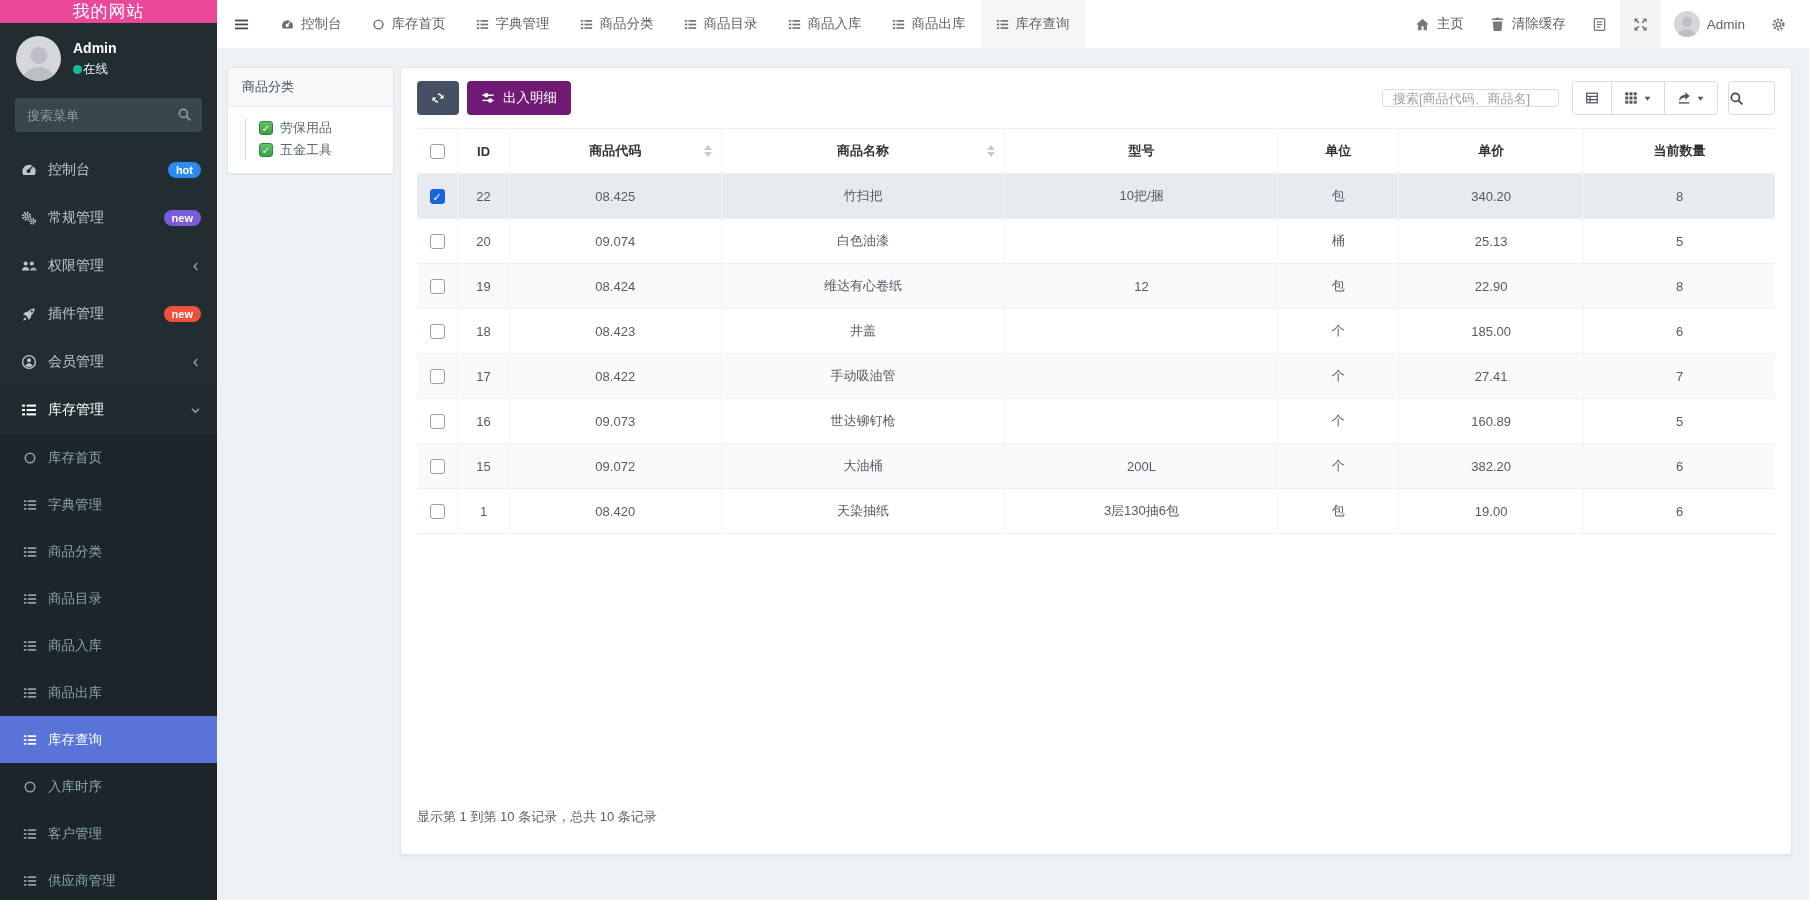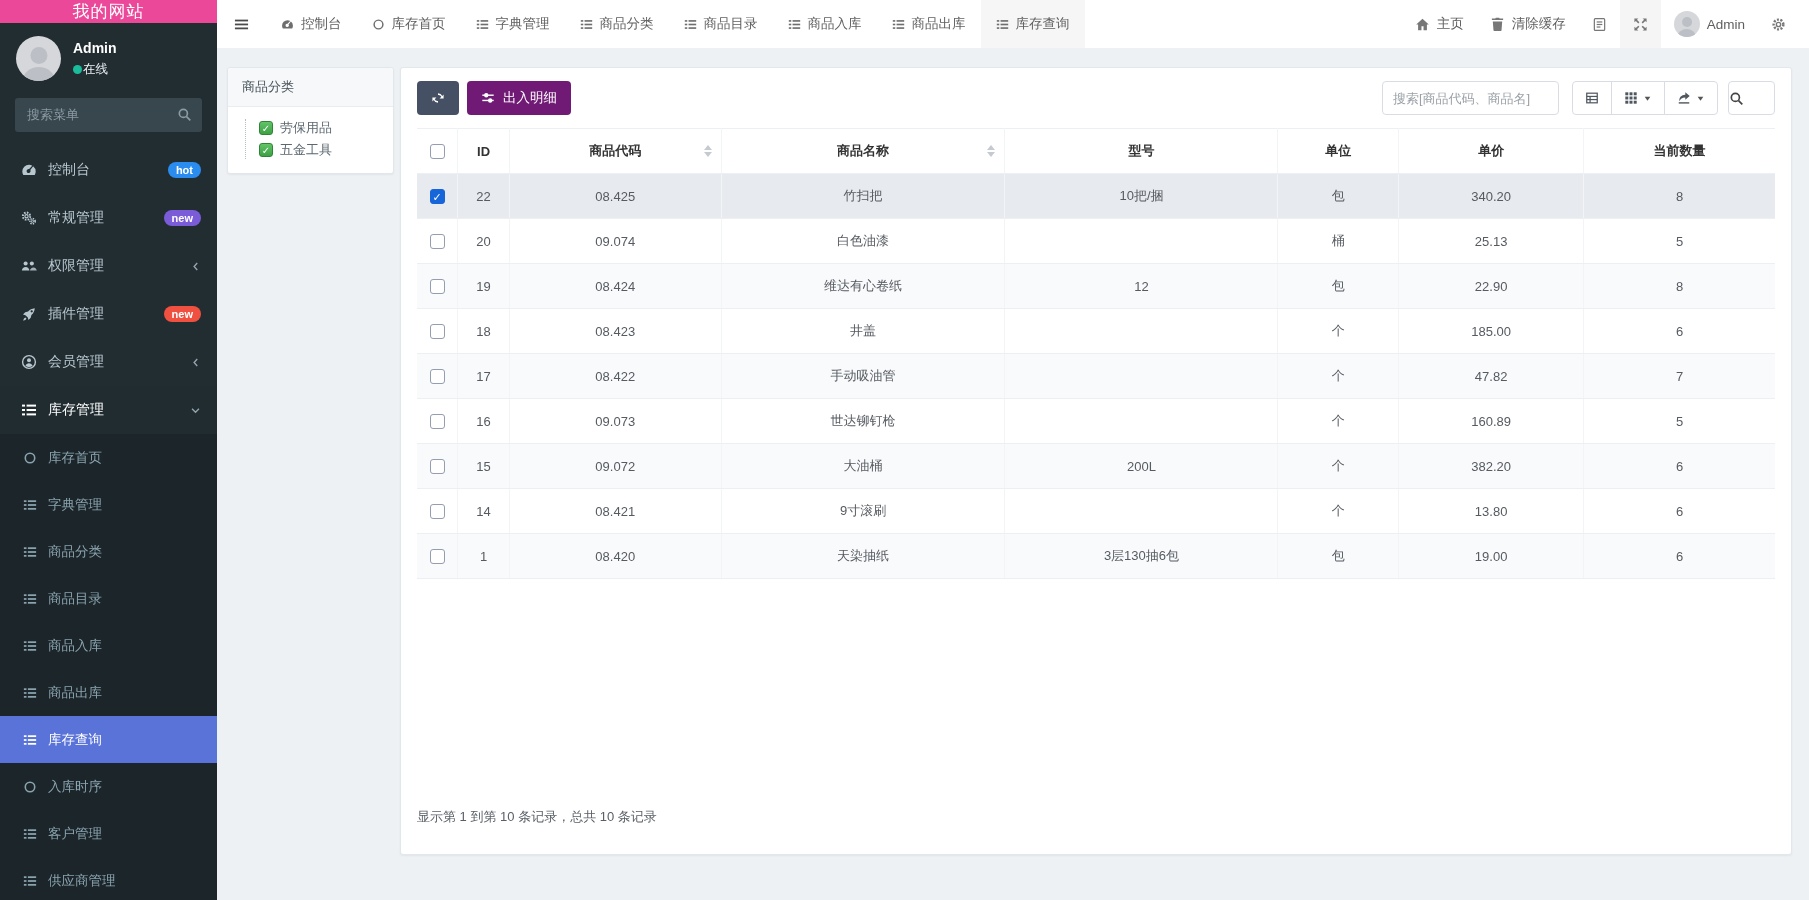--- a/index.html
+++ b/index.html
@@ -13,21 +13,21 @@
   .user-panel { display:flex; align-items:center; gap:12px; padding:13px 16px 11px 16px; }
   .avatar { border-radius:50%; background:#d5d7da; position:relative; overflow:hidden; }
   .avatar.big { width:45px; height:45px; }
   .avatar.small { width:26px; height:26px; }
   .avatar::before { content:""; position:absolute; left:50%; top:24%; transform:translateX(-50%); width:38%; height:38%; border-radius:50%; background:#bcc0c6; }
   .avatar::after { content:""; position:absolute; left:50%; top:68%; transform:translateX(-50%); width:72%; height:60%; border-radius:50%; background:#bcc0c6; }
   .user-meta { display:flex; flex-direction:column; gap:5px; }
   .user-name { color:#fff; font-size:14px; font-weight:bold; }
   .user-status { display:flex; align-items:center; gap:1px; color:#eaf1f4; font-size:12.5px; }
   .dot { width:9px; height:9px; border-radius:50%; background:#1abc9c; }
-  .menu-search { position:relative; margin:6px 15px 14px 15px;font-family:Liberation Mono, monospace; }
+  .menu-search { position:relative; margin:6px 15px 14px 15px; }
   .menu-search input { width:100%; height:34px; background:#38464e; border:none; border-radius:3px; padding:0 32px 0 12px; color:#ccd5da; font-size:13px; outline:none; font-family:inherit; }
   .menu-search input::placeholder { color:#8b9ba3; }
   .menu-search .ms-icon { position:absolute; right:10px; top:9px; color:#8b9ba3; }
   .menu-search .ms-icon svg { width:15px; height:15px; }
 
   .menu-item { height:48px; display:flex; align-items:center; gap:11px; padding:0 16px 0 21px; color:#b8c7ce; font-size:14px; cursor:pointer; }
   .menu-item .mi-icon svg { width:16px; height:16px; }
   .menu-item.open { color:#fff; background:#212c31; }
   .badge { margin-left:auto; color:#fff; font-size:11px; font-weight:bold; padding:2.5px 8px; border-radius:10px; line-height:1; }
   .mi-arrow { margin-left:auto; color:#95a5ad; }
@@ -68,21 +68,21 @@
 
   
   .main-card { flex:1; height:788px; display:flex; flex-direction:column; }
   .toolbar { display:flex; align-items:center; padding:13px 16px; }
   .btn { display:flex; align-items:center; justify-content:center; border:none; border-radius:4px; cursor:pointer; font-family:inherit; }
   .btn-refresh { width:42px; height:34px; background:#465064; color:#fff; }
   .btn-refresh svg { width:14px; height:14px; }
   .btn-detail { height:34px; padding:0 14px; background:#701a75; color:#fff; font-size:13.5px; gap:8px; margin-left:8px; }
   .btn-detail svg { width:14px; height:14px; }
   .toolbar-right { margin-left:auto; display:flex; align-items:center; }
-  .tb-search { width:177px; height:34px; border:1px solid #d9dde3; border-radius:4px; padding:0 10px; font-size:13px; color:#333; outline:none; font-family:inherit; }
+  .tb-search { width:177px; height:18px; border:1px solid #d9dde3; border-radius:4px; padding:0 10px; font-size:13px; color:#333; outline:none; font-family:inherit; }
   .tb-search::placeholder { color:#9aa0a6; }
   .btn-group { display:flex; margin-left:13px; }
   .btn-view { height:34px; background:#fff; border:1px solid #d9dde3; display:flex; align-items:center; justify-content:center; gap:5px; color:#4e565e; cursor:pointer; padding:0 12px; }
   .btn-view + .btn-view { margin-left:-1px; }
   .btn-group .btn-view:first-child { border-radius:4px 0 0 4px; }
   .btn-group .btn-view:last-child { border-radius:0 4px 4px 0; }
   .btn-view svg { width:14px; height:14px; }
   .btn-view .caret svg { width:9px; height:9px; color:#555; }
   .btn-searchsubmit { width:47px; height:34px; background:#fff; border:1px solid #d9dde3; border-radius:4px; margin-left:10px; color:#444; }
   .btn-searchsubmit svg { width:15px; height:15px; }
@@ -658,21 +658,21 @@
     <td>185.00</td>
     <td>6</td>
   </tr>
   <tr class="">
     <td><span class="cb "></span></td>
     <td>17</td>
     <td>08.422</td>
     <td>手动吸油管</td>
     <td></td>
     <td>个</td>
-    <td>47.82</td>
+    <td>27.41</td>
     <td>7</td>
   </tr>
   <tr class="">
     <td><span class="cb "></span></td>
     <td>16</td>
     <td>09.073</td>
     <td>世达铆钉枪</td>
     <td></td>
     <td>个</td>
     <td>160.89</td>
@@ -683,30 +683,20 @@
     <td>15</td>
     <td>09.072</td>
     <td>大油桶</td>
     <td>200L</td>
     <td>个</td>
     <td>382.20</td>
     <td>6</td>
   </tr>
   <tr class="">
     <td><span class="cb "></span></td>
-    <td>14</td>
-    <td>08.421</td>
-    <td>9寸滚刷</td>
-    <td></td>
-    <td>个</td>
-    <td>13.80</td>
-    <td>6</td>
-  </tr>
-  <tr class="">
-    <td><span class="cb "></span></td>
     <td>1</td>
     <td>08.420</td>
     <td>天染抽纸</td>
     <td>3层130抽6包</td>
     <td>包</td>
     <td>19.00</td>
     <td>6</td>
   </tr>
             </tbody>
         </table>

